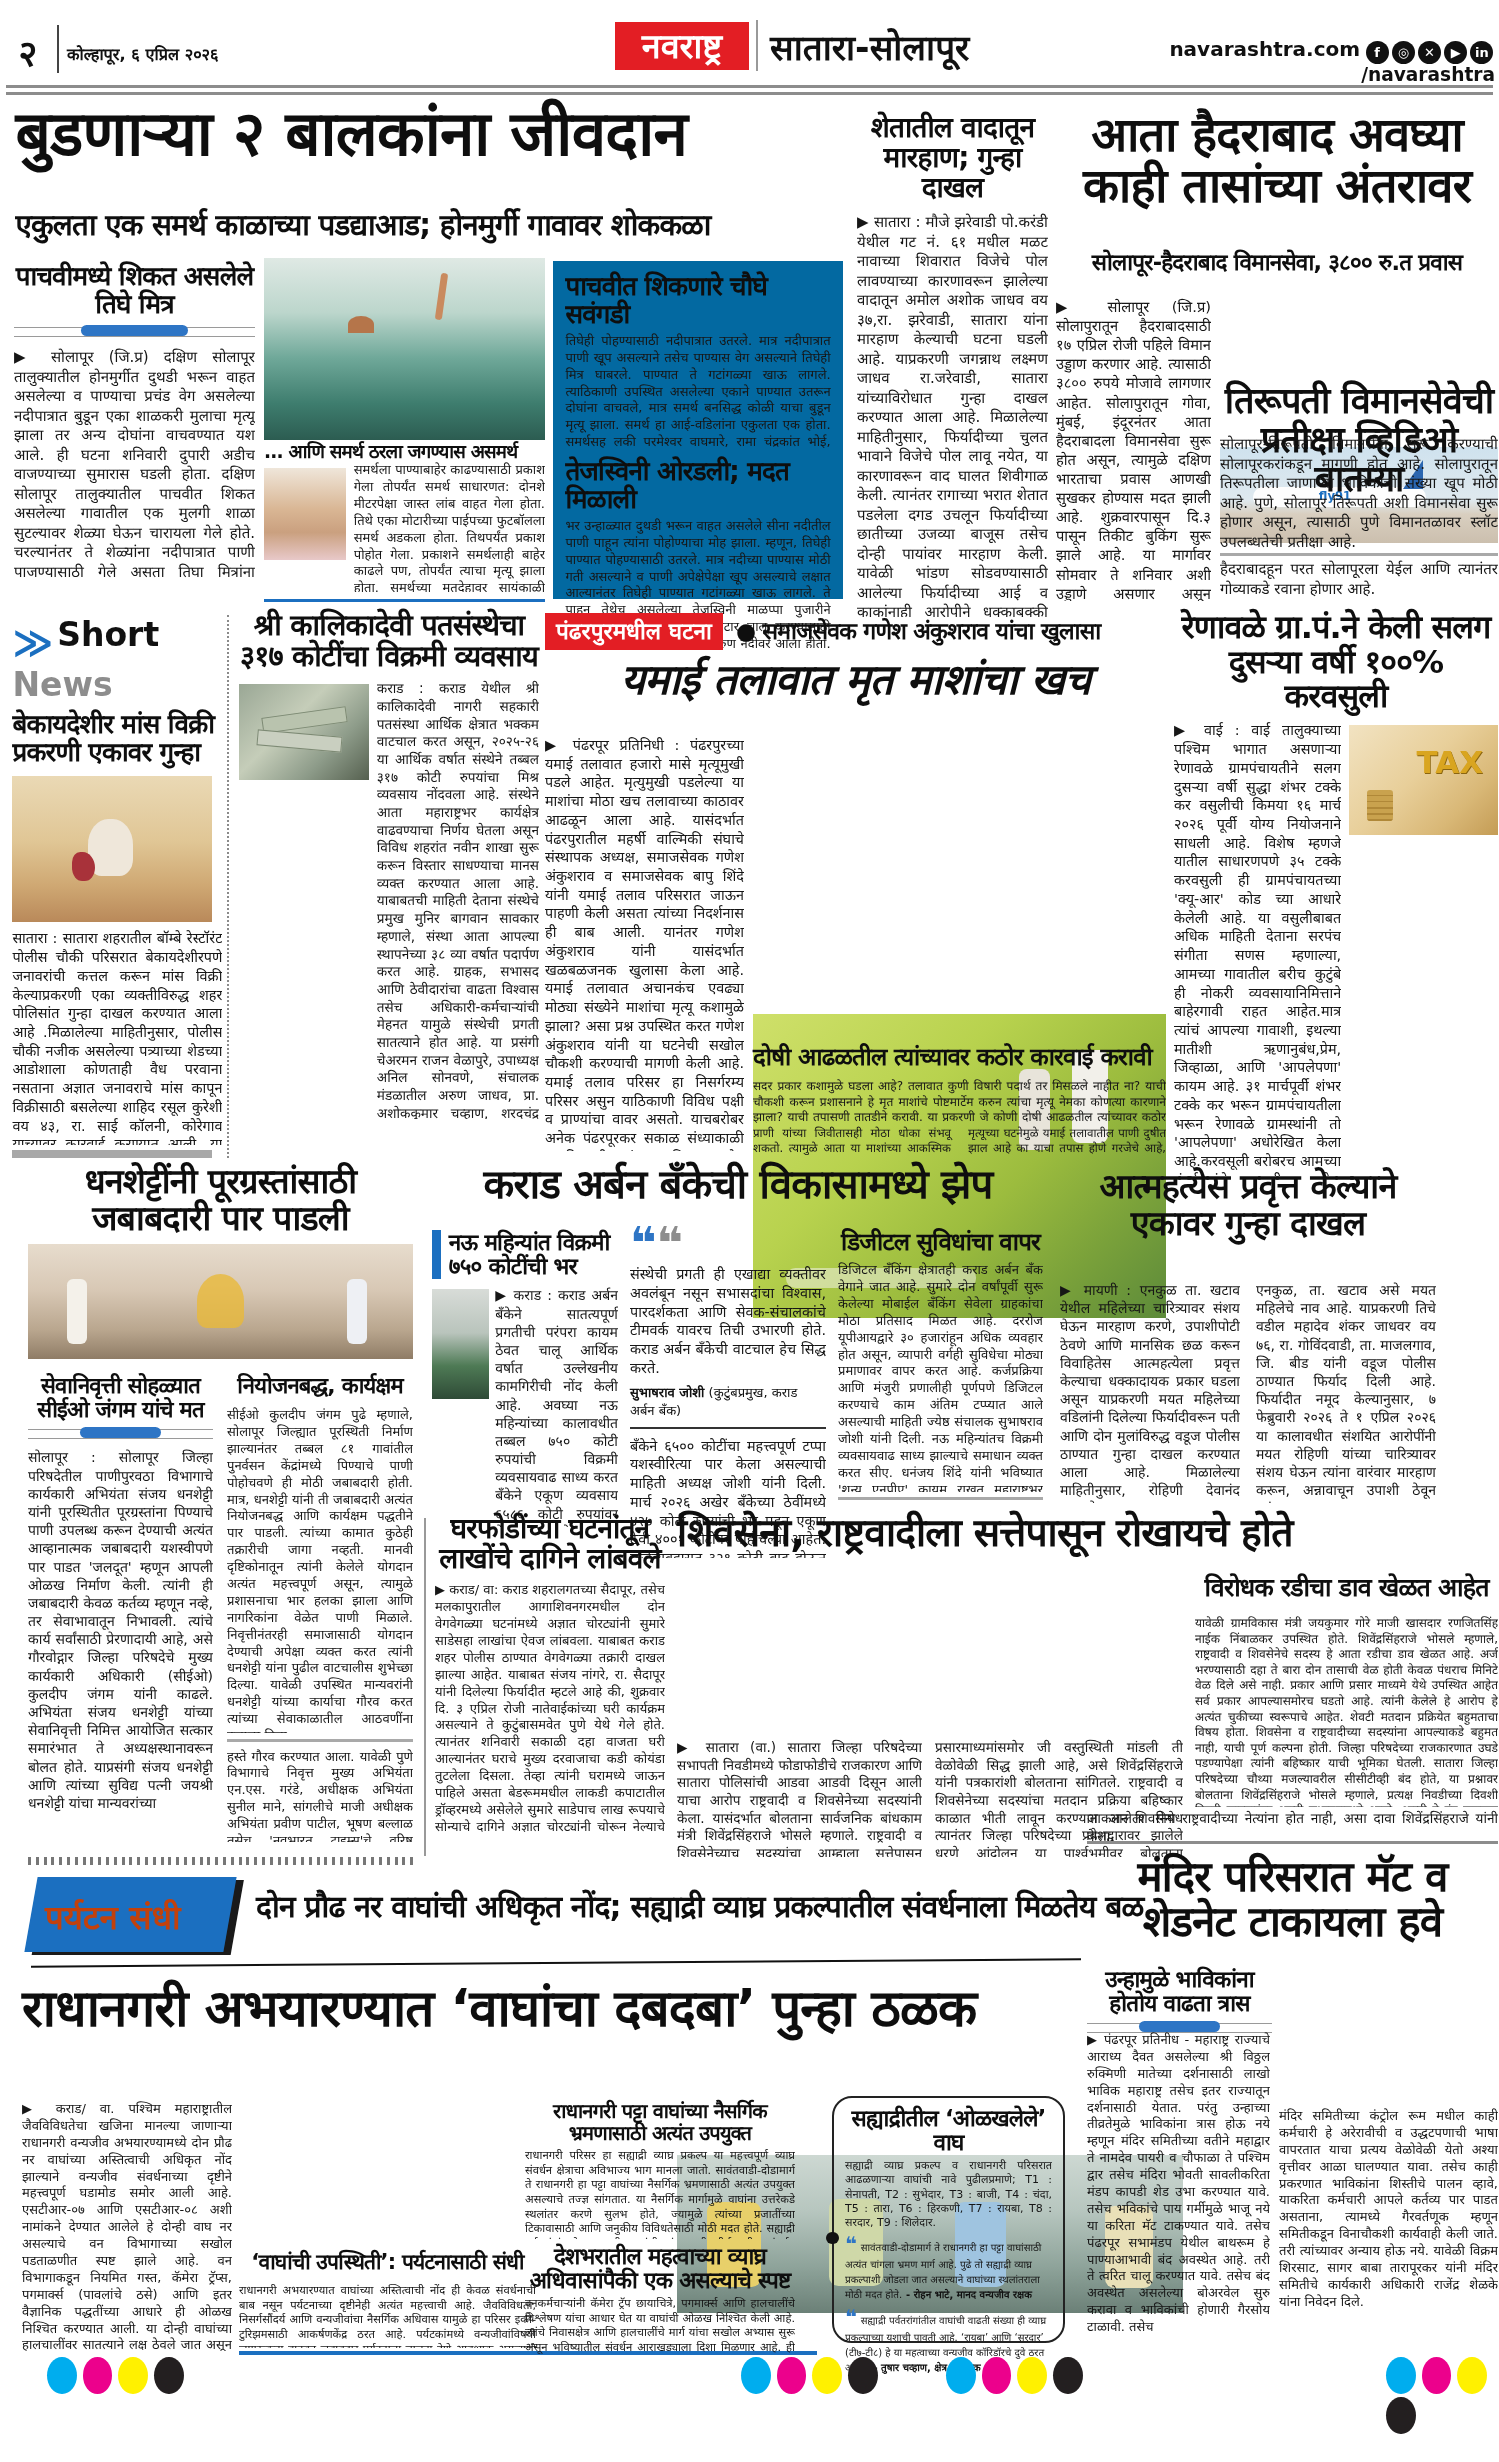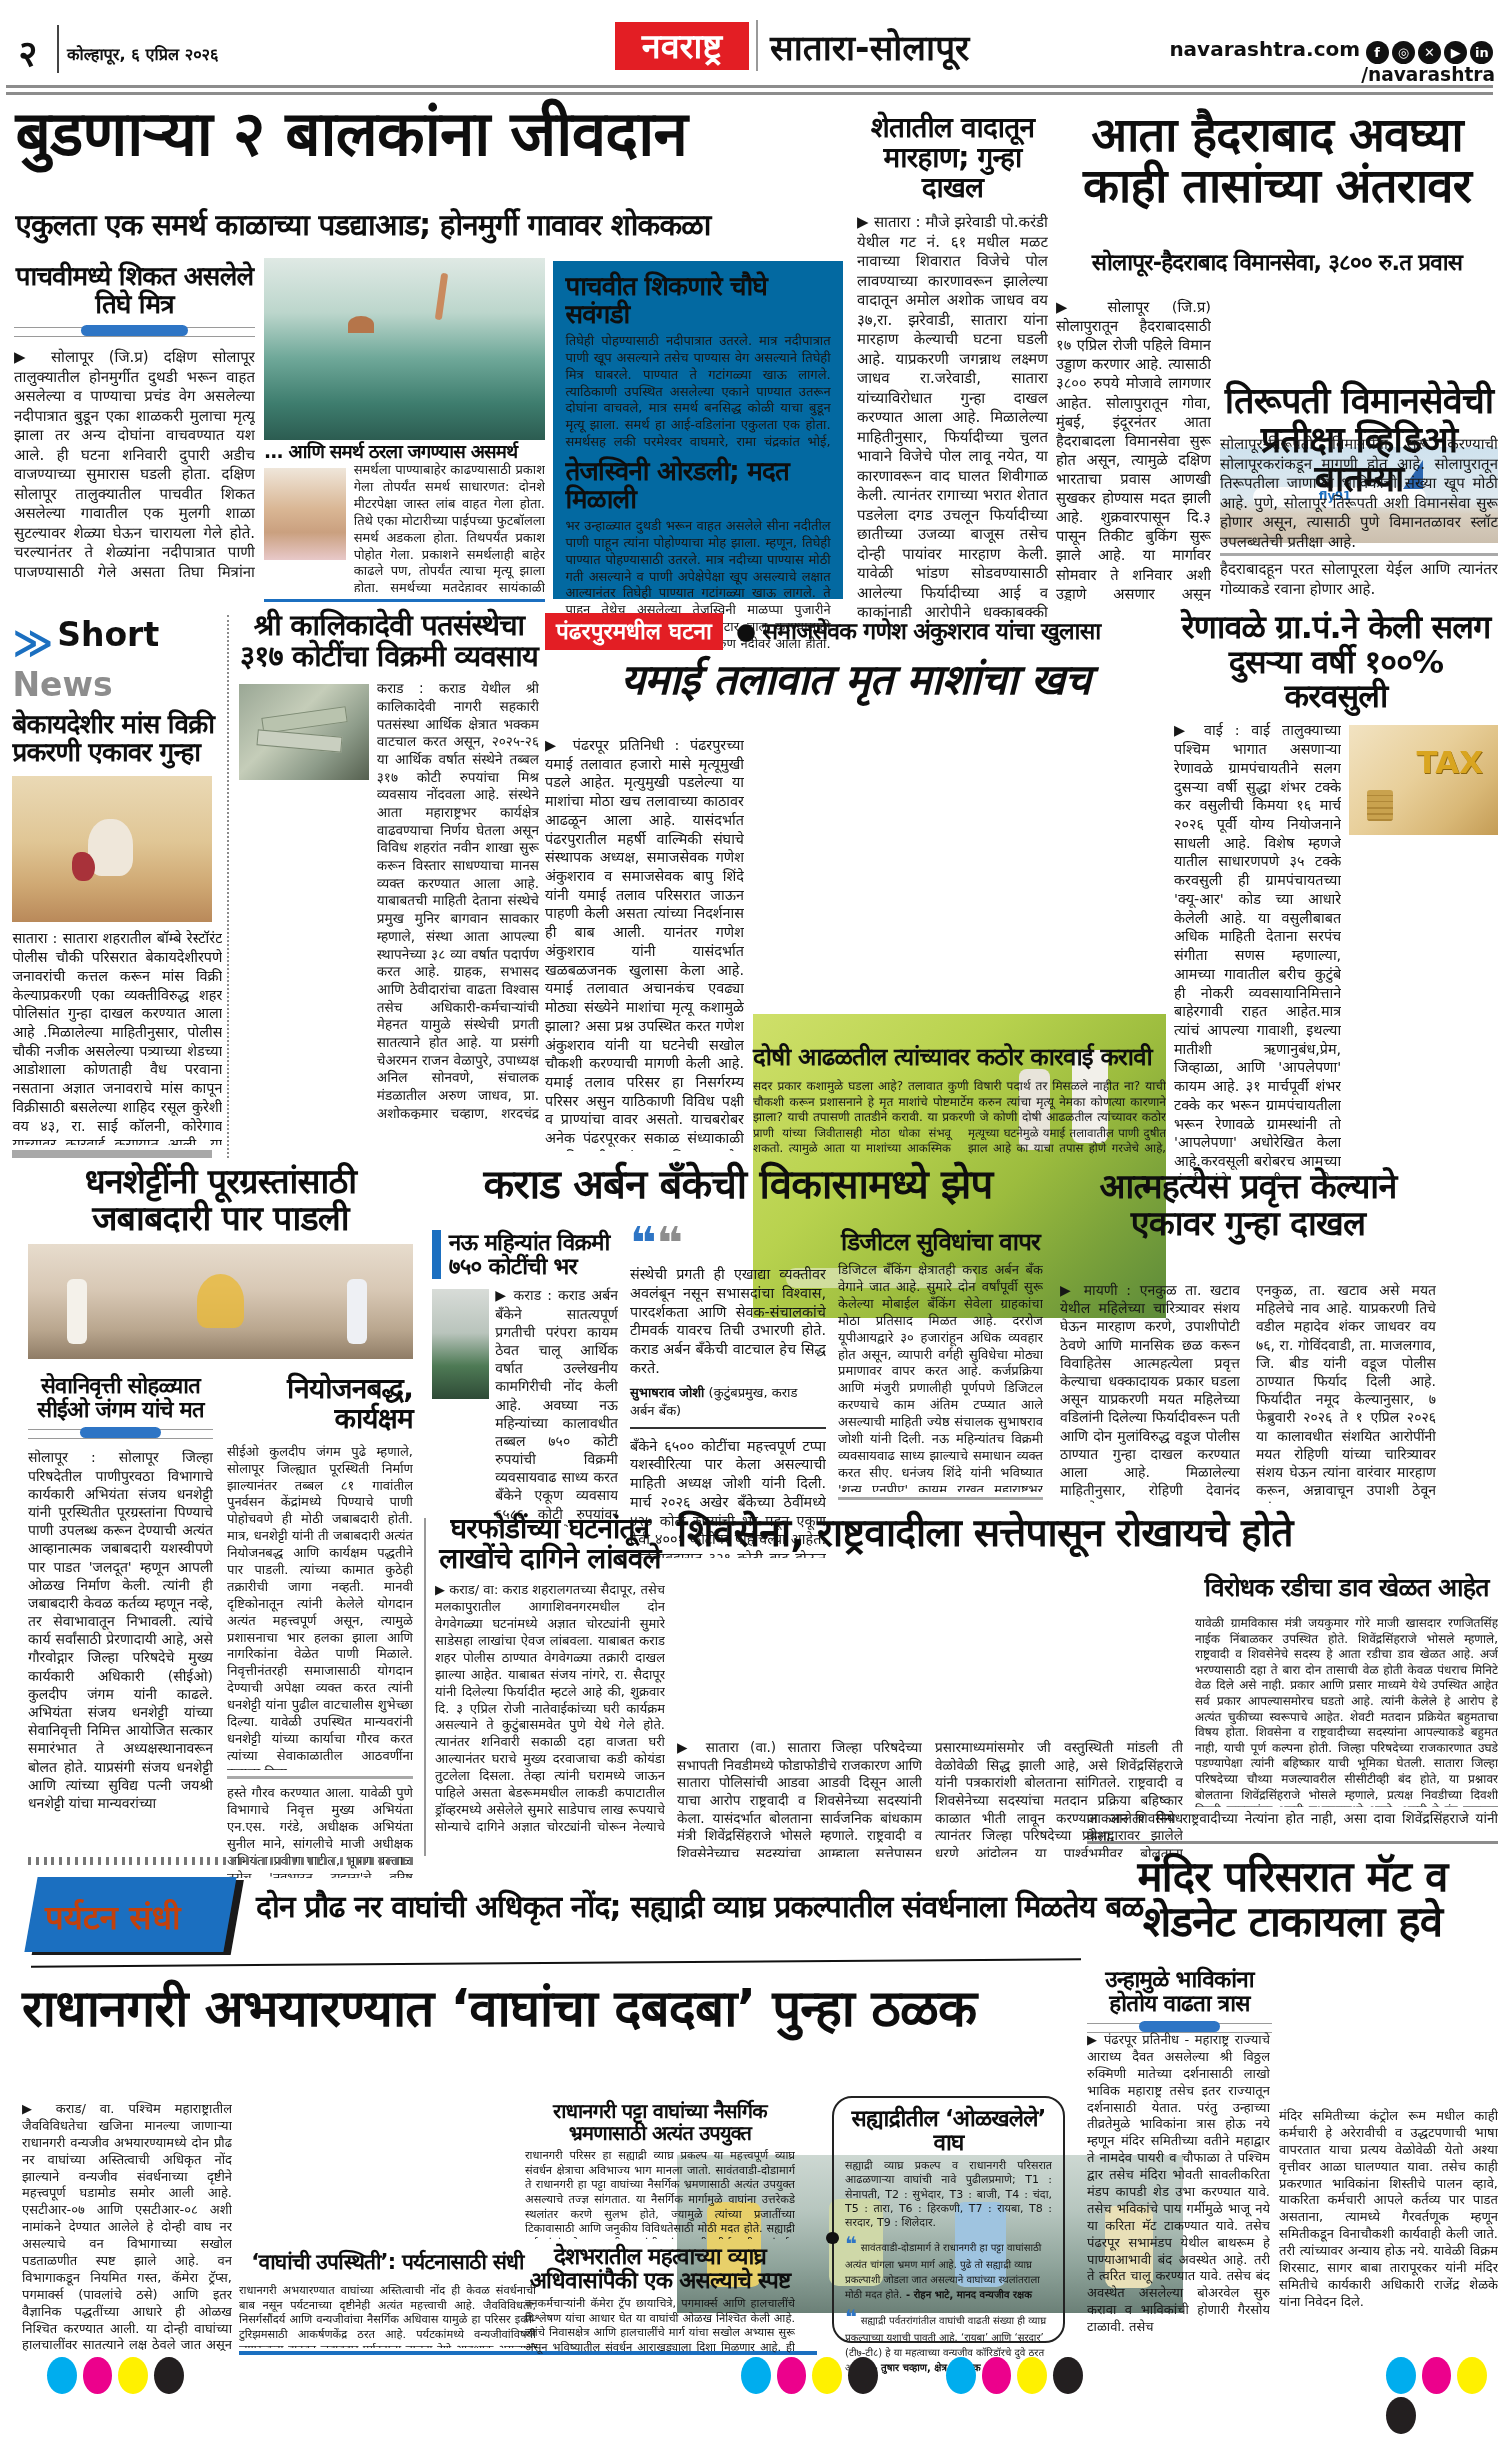--- a/index.html
+++ b/index.html
@@ -157,21 +157,21 @@
   </div>
 </div>
 <div class="a" style="left:28px;top:1374px;width:185px;">
   <div class="hd ctr" style="font-size:22px;">सेवानिवृत्ती सोहळ्यात सीईओ जंगम यांचे मत</div>
   <div class="divider" style="margin:7.8px 0 9.3px;">
       <span class="pill"></span>
     </div>
   <div class="bt j" style="font-size:14px;height:404px;">सोलापूर : सोलापूर जिल्हा परिषदेतील पाणीपुरवठा विभागाचे कार्यकारी अभियंता संजय धनशेट्टी यांनी पूरस्थितीत पूरग्रस्तांना पिण्याचे पाणी उपलब्ध करून देण्याची अत्यंत आव्हानात्मक जबाबदारी यशस्वीपणे पार पाडत 'जलदूत' म्हणून आपली ओळख निर्माण केली. त्यांनी ही जबाबदारी केवळ कर्तव्य म्हणून नव्हे, तर सेवाभावातून निभावली. त्यांचे कार्य सर्वांसाठी प्रेरणादायी आहे, असे गौरवोद्गार जिल्हा परिषदेचे मुख्य कार्यकारी अधिकारी (सीईओ) कुलदीप जंगम यांनी काढले. अभियंता संजय धनशेट्टी यांच्या सेवानिवृत्ती निमित्त आयोजित सत्कार समारंभात ते अध्यक्षस्थानावरून बोलत होते. याप्रसंगी संजय धनशेट्टी आणि त्यांच्या सुविद्य पत्नी जयश्री धनशेट्टी यांचा मान्यवरांच्या</div>
 </div>
 <div class="a" style="left:227px;top:1374px;width:186px;">
-  <div class="hd ctr" style="font-size:28px;text-align:right;">नियोजनबद्ध, कार्यक्षम</div>
+  <div class="hd ctr" style="font-size:22px;">नियोजनबद्ध, कार्यक्षम</div>
   <div class="bt j" style="font-size:13px;height:326px;margin-top:9.3px;">सीईओ कुलदीप जंगम पुढे म्हणाले, सोलापूर जिल्ह्यात पूरस्थिती निर्माण झाल्यानंतर तब्बल ८१ गावांतील पुनर्वसन केंद्रांमध्ये पिण्याचे पाणी पोहोचवणे ही मोठी जबाबदारी होती. मात्र, धनशेट्टी यांनी ती जबाबदारी अत्यंत नियोजनबद्ध आणि कार्यक्षम पद्धतीने पार पाडली. त्यांच्या कामात कुठेही तक्रारीची जागा नव्हती. मानवी दृष्टिकोनातून त्यांनी केलेले योगदान अत्यंत महत्त्वपूर्ण असून, त्यामुळे प्रशासनाचा भार हलका झाला आणि नागरिकांना वेळेत पाणी मिळाले. निवृत्तीनंतरही समाजासाठी योगदान देण्याची अपेक्षा व्यक्त करत त्यांनी धनशेट्टी यांना पुढील वाटचालीस शुभेच्छा दिल्या. यावेळी उपस्थित मान्यवरांनी धनशेट्टी यांच्या कार्याचा गौरव करत त्यांच्या सेवाकाळातील आठवणींना उजाळा दिला.</div>
   <div class="smallrule" style="margin:6.2px 0;"></div>
   <div class="bt j" style="font-size:13px;height:93px;">हस्ते गौरव करण्यात आला. यावेळी पुणे विभागाचे निवृत्त मुख्य अभियंता एन.एस. गरंडे, अधीक्षक अभियंता सुनील माने, सांगलीचे माजी अधीक्षक अभियंता प्रवीण पाटील, भूषण बल्लाळ तसेच 'नवभारत टाइम्स'चे वरिष्ठ व्यवस्थापक वरळेकर उपस्थिती होते.</div>
 </div>
 <div class="a dottedh" style="left:28px;top:1857px;width:385px;"></div>
 <div class="a" style="left:424px;top:1518px;width:1.6px;height:338px;background:#999;"></div>
 
 <div class="a hd ctr nw" style="left:432px;top:1163px;width:612px;font-size:40px;">कराड अर्बन बँकेची विकासामध्ये झेप</div>
 <div class="a" style="left:432px;top:1230px;width:186px;">
   <div class="hd" style="font-size:22.5px;border-left:9.3px solid #1b6fc0;padding-left:7.8px;">नऊ महिन्यांत विक्रमी ७५० कोटींची भर</div>

